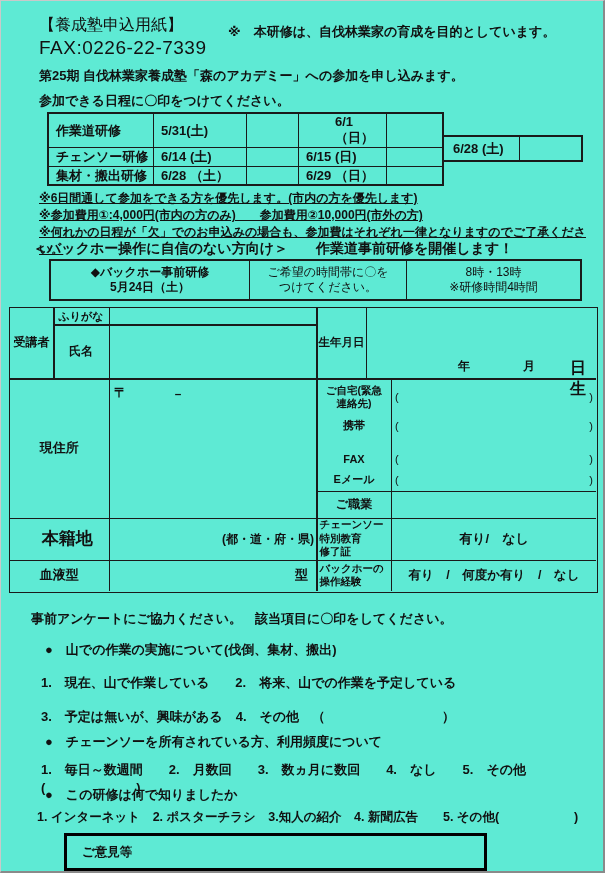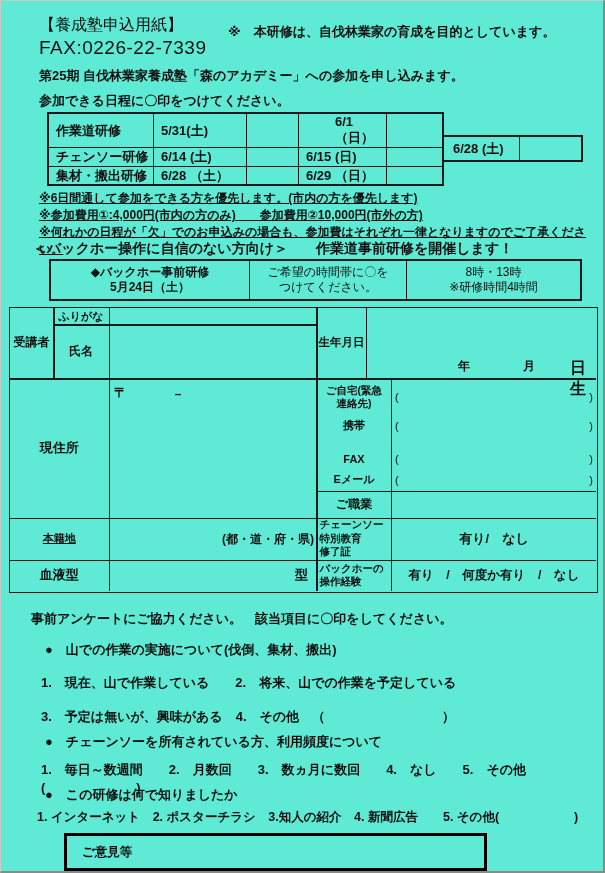--- a/index.html
+++ b/index.html
@@ -136,21 +136,21 @@
         <span>)</span>
     </div>
     <div class="abs paren-row" style="left:382px;top:162.5px;width:204px;height:18px;">
       <span>(</span>
         <span>)</span>
     </div>
 
     <div class="abs center lbl" style="left:307.5px;top:182.5px;width:73px;height:27px;font-size:12px;">ご職業</div>
     <div class="abs" style="left:382px;top:182.5px;width:204px;height:27px;"></div>
 
-    <div class="abs center lbl" style="left:0;top:209.5px;width:98.5px;height:42px;font-size:11px;text-decoration:underline;">本籍地</div>
+    <div class="abs center lbl" style="left:8px;top:209.5px;width:98.5px;height:42px;font-size:17px;">本籍地</div>
     <div class="abs vmid" style="left:100px;top:211px;width:206px;height:40px;justify-content:flex-end;padding-right:2px;">
       <span class="b" style="font-size:12px;">(都・道・府・県)</span>
     </div>
     <div class="abs vmid lbl pre" style="left:307.5px;top:209.5px;width:73px;height:42px;font-size:10.5px;line-height:13.5px;padding-left:2px;">チェーンソー
 特別教育
 修了証</div>
     <div class="abs center b" style="left:382px;top:209.5px;width:204px;height:42px;font-size:13px;">有り/　なし</div>
 
     <div class="abs center lbl" style="left:0;top:251.5px;width:98.5px;height:31.5px;font-size:13px;">血液型</div>
     <div class="abs vmid" style="left:100px;top:251.5px;width:206px;height:31.5px;justify-content:flex-end;padding-right:8px;">

